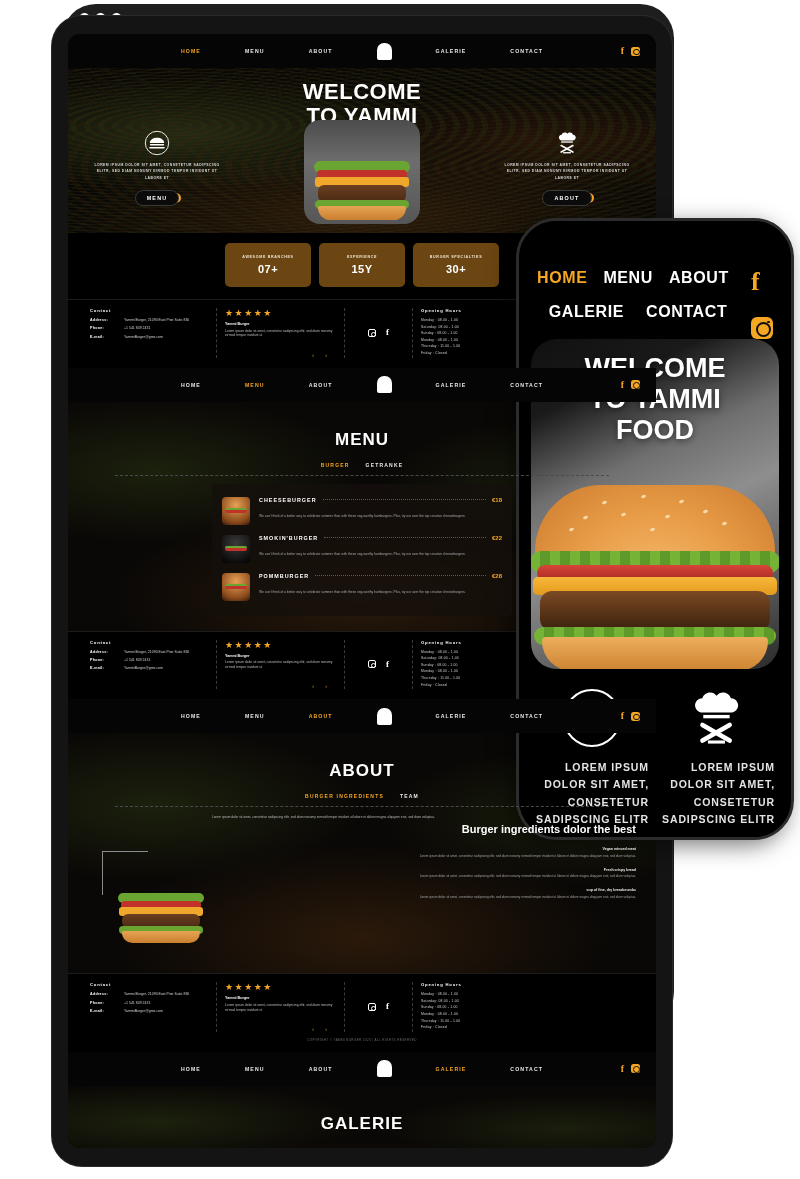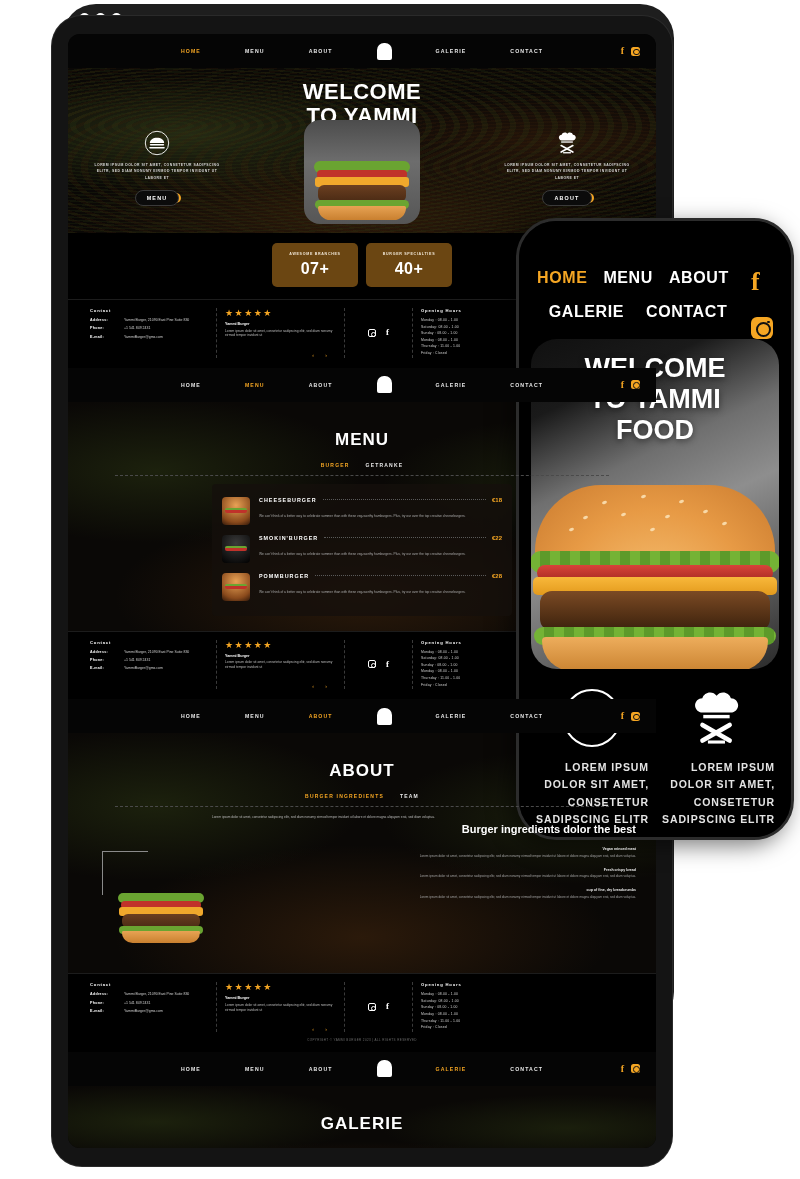--- a/index.html
+++ b/index.html
@@ -131,21 +131,21 @@
     background:#f5a623; border-radius: 0 8px 8px 0; z-index:-1;
   }
 
   
   .stats { display:flex; gap: 8px; justify-content:center; padding: 10px 0 12px; background:#000; }
   .stat {
     width: 86px; height: 44px; background:#6b4612; border-radius: 5px;
     display:flex; flex-direction:column; align-items:center; justify-content:center; gap:4px;
   }
   .stat-label { font-size: 3.6px; letter-spacing: .7px; color:#f0e6d6; font-weight:700; text-transform:uppercase; }
-  .stat-value { font-size: 16px; color:#fff; font-weight:700; letter-spacing:.5px; }
+  .stat-value { font-size: 11px; color:#fff; font-weight:700; letter-spacing:.5px; }
 
   
   .site-footer {
     background:#000; padding: 8px 22px 10px; position:relative;
     border-top: .5px solid #1c1c1c;
   }
   .footer-grid { display:flex; gap: 8px; align-items: stretch; }
   .fcol { position:relative; }
   .fcol + .fcol { border-left: .5px dashed #3a3a3a; padding-left: 8px; }
   .fcol-contact { width: 118px; }
@@ -379,22 +379,26 @@
           <span class="pill">ABOUT</span>
         </div>
       </div>
 
       <div class="stats">
         <div class="stat">
           <span class="stat-label">AWESOME BRANCHES</span>
           <span class="stat-value">07+</span>
         </div>
         <div class="stat">
+          <span class="stat-label">EXPERIENCE</span>
+          <span class="stat-value">15Y</span>
+        </div>
+        <div class="stat">
           <span class="stat-label">BURGER SPECIALTIES</span>
-          <span class="stat-value">40+</span>
+          <span class="stat-value">30+</span>
         </div>
       </div>
 
       <div class="site-footer">
         <div class="footer-grid">
           <div class="fcol fcol-contact">
             <div class="f-title">Contact</div>
             <div class="f-row">
               <span class="f-key">Address:</span>
               <span class="f-val">Yammi Burger, 21090 East Pine Suite 830</span>

